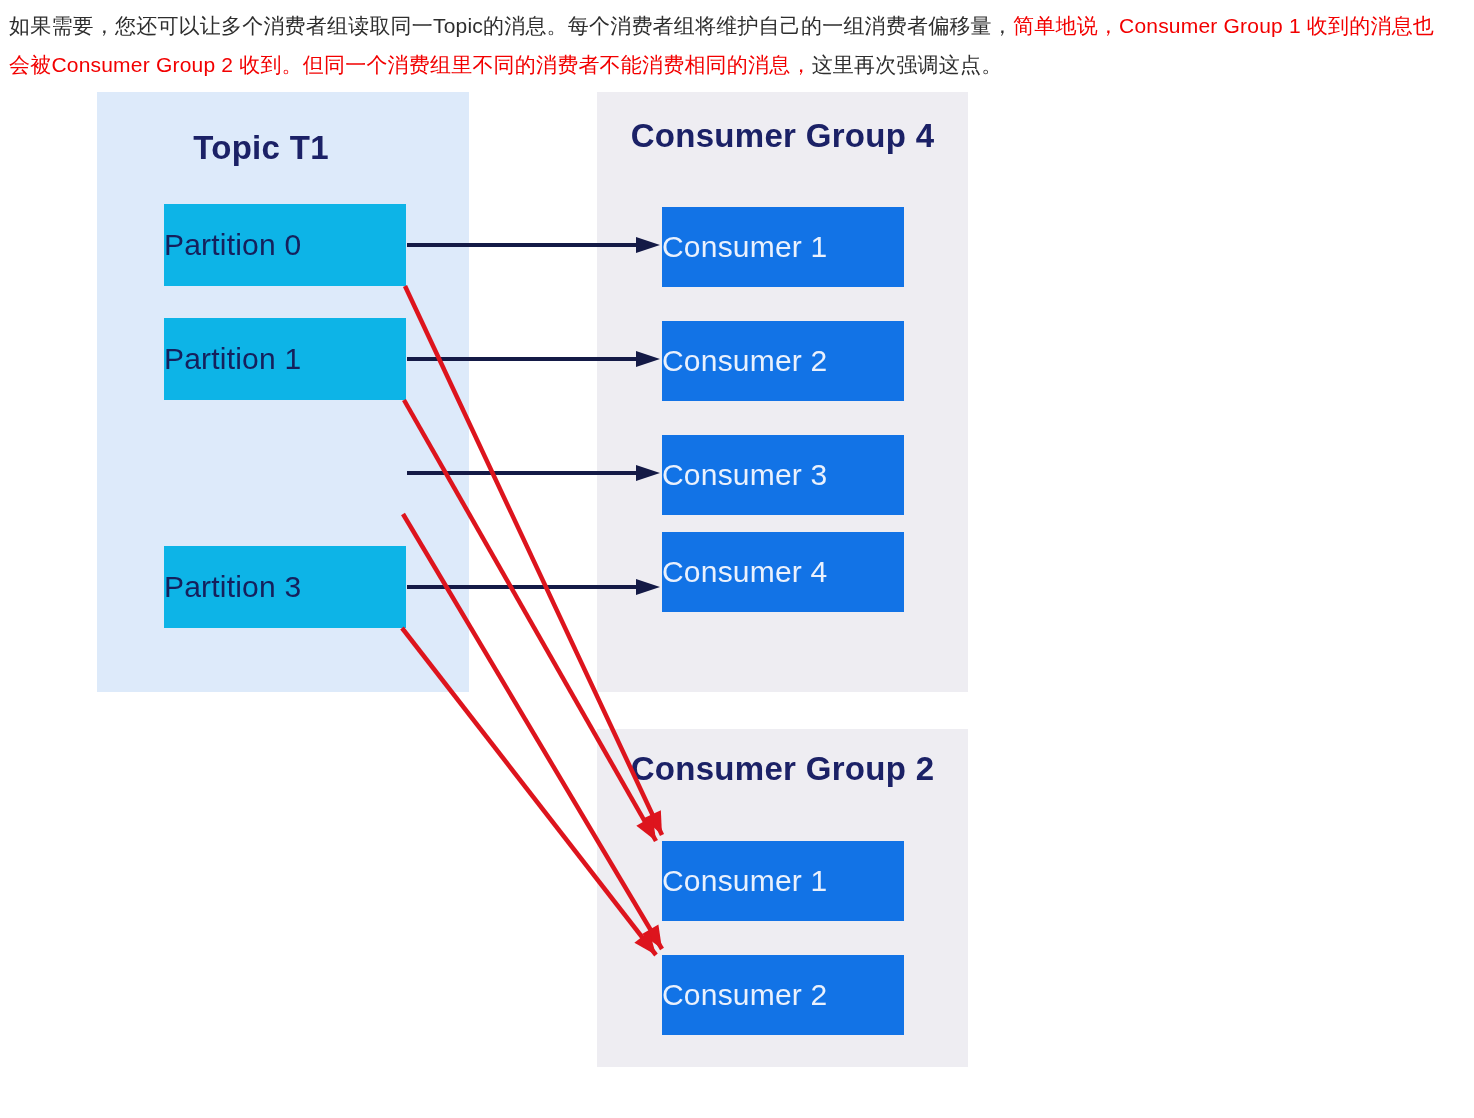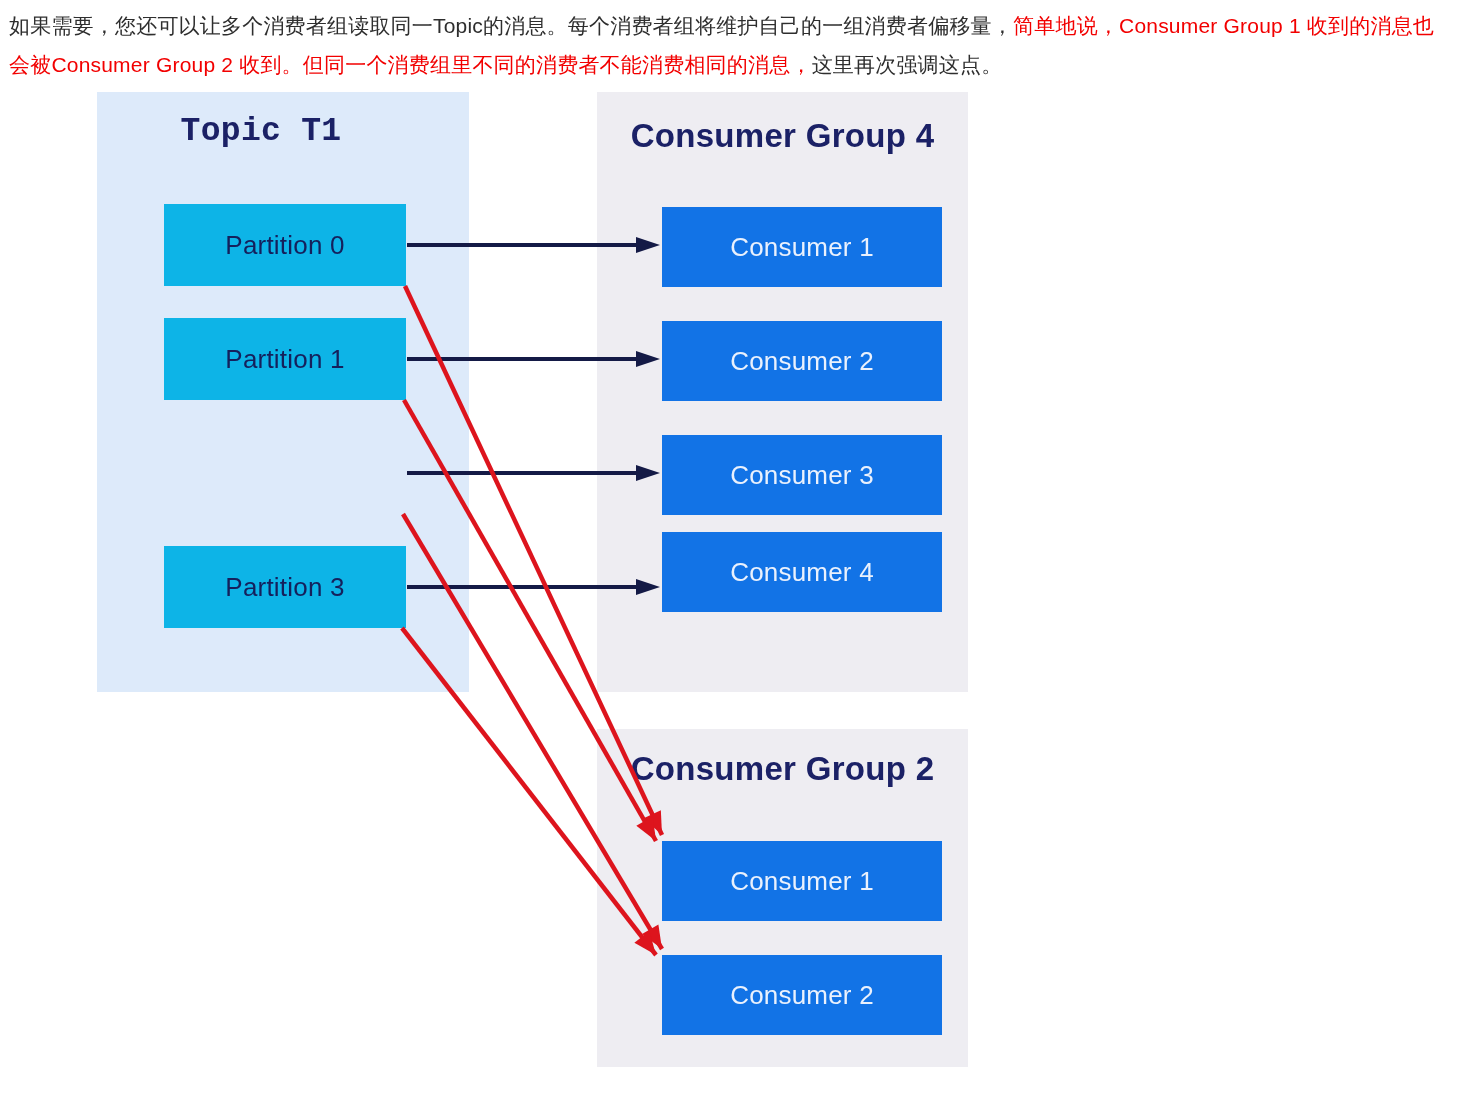--- a/index.html
+++ b/index.html
@@ -30,38 +30,37 @@
   .panel-g2     { left: 597px; top: 645px; width: 371px; height: 338px; }
 
   .panel-title {
     position: absolute;
     text-align: center;
     font-size: 33px;
     font-weight: bold;
     color: #1b2166;
     letter-spacing: 0.3px;
   }
-  .title-topic { left: 97px;  top: 29px;  width: 328px; font-family: Liberation Mono, monospace; }
+  .title-topic { left: 97px;  top: 45px;  width: 328px; }
   .title-g1    { left: 597px; top: 33px;  width: 371px; }
   .title-g2    { left: 597px; top: 666px; width: 371px; }
 
   .node {
     position: absolute;
-    text-align: center;
-    font-size: 26px;
+    font-size: 30px;
     letter-spacing: 0.2px;
   }
   .partition {
     left: 164px; width: 242px; height: 82px; line-height: 82px;
     background: #0db4e7; color: #15205c;
   }
   .p0 { top: 120px; } .p1 { top: 234px; } .p2 { top: 348px; } .p3 { top: 462px; }
 
   .consumer {
-    left: 662px; width: 280px; height: 80px; line-height: 80px;
+    left: 662px; width: 242px; height: 80px; line-height: 80px;
     background: #1273e6; color: #eaf1fd;
   }
   .g1c1 { top: 123px; } .g1c2 { top: 237px; } .g1c3 { top: 351px; } .g1c4 { top: 448px; }
   .g2c1 { top: 757px; } .g2c2 { top: 871px; }
 
   .overlay { position: absolute; left: 0; top: 0; pointer-events: none; }
   .navy-line { stroke: #141a46; stroke-width: 4; fill: none; }
   .navy-head { fill: #141a46; stroke: none; }
   .red-line  { stroke: #dd141d; stroke-width: 4.5; fill: none; }
 </style>

